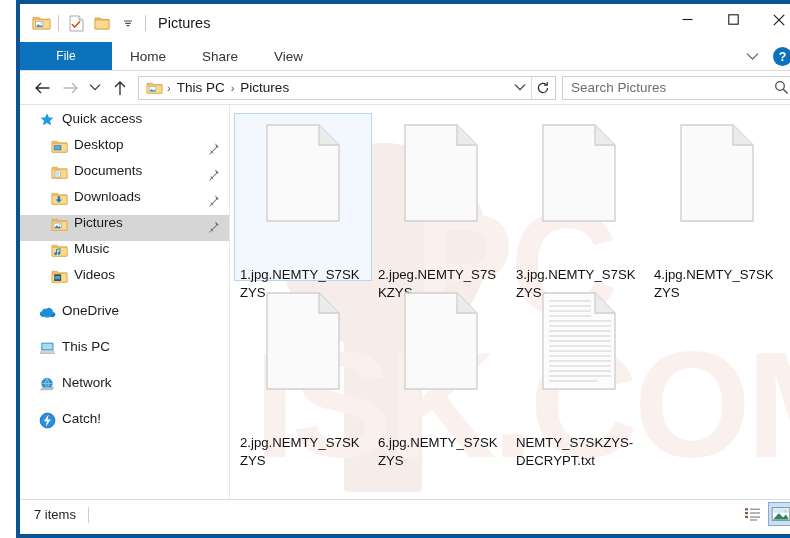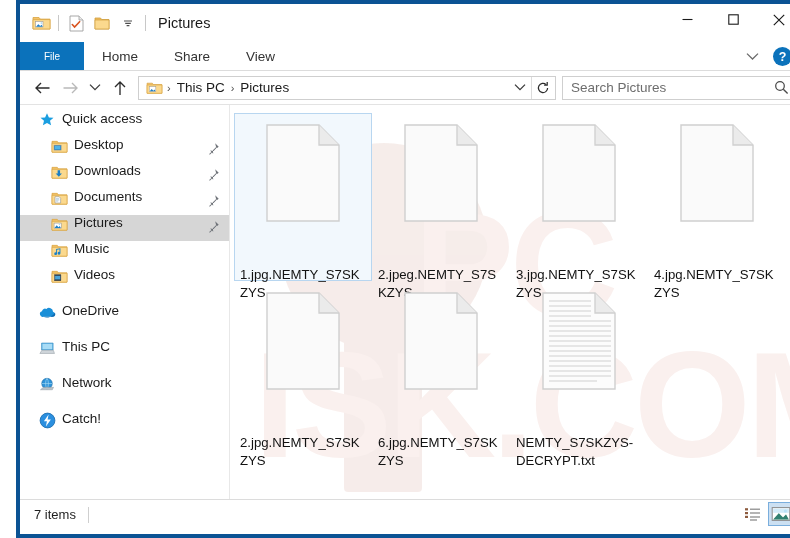--- a/index.html
+++ b/index.html
@@ -71,24 +71,24 @@
   
   #ribbon {
     position: relative;
     height: 29px;
     background: #ffffff;
     display: flex;
     align-items: stretch;
     border-bottom: 1px solid #dcdcdc;
   }
   #tab-file {
-    width: 64px;
+    width: 92px;
     background: #0b72bb;
     color: #ffffff;
-    font-size: 10px;
+    font-size: 12px;
     display: flex; align-items: center; justify-content: center;
   }
   .ribbon-tab {
     padding: 0 18px;
     font-size: 13.5px;
     color: #333333;
     display: flex; align-items: center; justify-content: center;
   }
   #ribbon-right {
     position: absolute;
@@ -479,41 +479,41 @@
             <path d="M9.2 1.3l3.5 3.5-1.6 1.1-.9-.9-3.3 3.3.3 3.4-1.2-1.2-2.2 2.2-.6-.6 2.2-2.2L4.2 8.6l3.4.3 3.3-3.3-.9-.9z" fill="#6e7278"></path>
           </svg>
         </span>
       </div>
 
       <div class="nav-row child">
         <span class="nicon">
           <svg width="17" height="15" viewBox="0 0 18 16">
             <path d="M1 2.5h5.6l1.3 1.6H17V14H1z" fill="#f3c268" stroke="#d9a441" stroke-width="0.8"></path>
             <path d="M1 4.6h16V14H1z" fill="#fbd98e" stroke="#d9a441" stroke-width="0.7"></path>
-            <path d="M7 5.6h2.6v3.4h2L8.3 12.6 4.9 9h2.1z" fill="#1b7fc6"></path>
-          </svg>
-        </span>
-        <span class="nlabel">Downloads</span>
+            <path d="M4.2 6.1h4.4l1.6 1.6v5.1H4.2z" fill="#ffffff" stroke="#8c8c8c" stroke-width="0.6"></path>
+            <path d="M5.2 8.2h3.6M5.2 9.5h3.6M5.2 10.8h2.4" stroke="#7fa9cc" stroke-width="0.6"></path>
+          </svg>
+        </span>
+        <span class="nlabel">Documents</span>
         <span class="npin">
           <svg width="14" height="14" viewBox="0 0 14 14">
             <path d="M9.2 1.3l3.5 3.5-1.6 1.1-.9-.9-3.3 3.3.3 3.4-1.2-1.2-2.2 2.2-.6-.6 2.2-2.2L4.2 8.6l3.4.3 3.3-3.3-.9-.9z" fill="#6e7278"></path>
           </svg>
         </span>
       </div>
 
       <div class="nav-row child">
         <span class="nicon">
           <svg width="17" height="15" viewBox="0 0 18 16">
             <path d="M1 2.5h5.6l1.3 1.6H17V14H1z" fill="#f3c268" stroke="#d9a441" stroke-width="0.8"></path>
             <path d="M1 4.6h16V14H1z" fill="#fbd98e" stroke="#d9a441" stroke-width="0.7"></path>
-            <path d="M4.2 6.1h4.4l1.6 1.6v5.1H4.2z" fill="#ffffff" stroke="#8c8c8c" stroke-width="0.6"></path>
-            <path d="M5.2 8.2h3.6M5.2 9.5h3.6M5.2 10.8h2.4" stroke="#7fa9cc" stroke-width="0.6"></path>
-          </svg>
-        </span>
-        <span class="nlabel">Documents</span>
+            <path d="M7 5.6h2.6v3.4h2L8.3 12.6 4.9 9h2.1z" fill="#1b7fc6"></path>
+          </svg>
+        </span>
+        <span class="nlabel">Downloads</span>
         <span class="npin">
           <svg width="14" height="14" viewBox="0 0 14 14">
             <path d="M9.2 1.3l3.5 3.5-1.6 1.1-.9-.9-3.3 3.3.3 3.4-1.2-1.2-2.2 2.2-.6-.6 2.2-2.2L4.2 8.6l3.4.3 3.3-3.3-.9-.9z" fill="#6e7278"></path>
           </svg>
         </span>
       </div>
 
       <div class="nav-row child selected">
         <span class="nicon">
           <svg width="17" height="15" viewBox="0 0 18 16">

